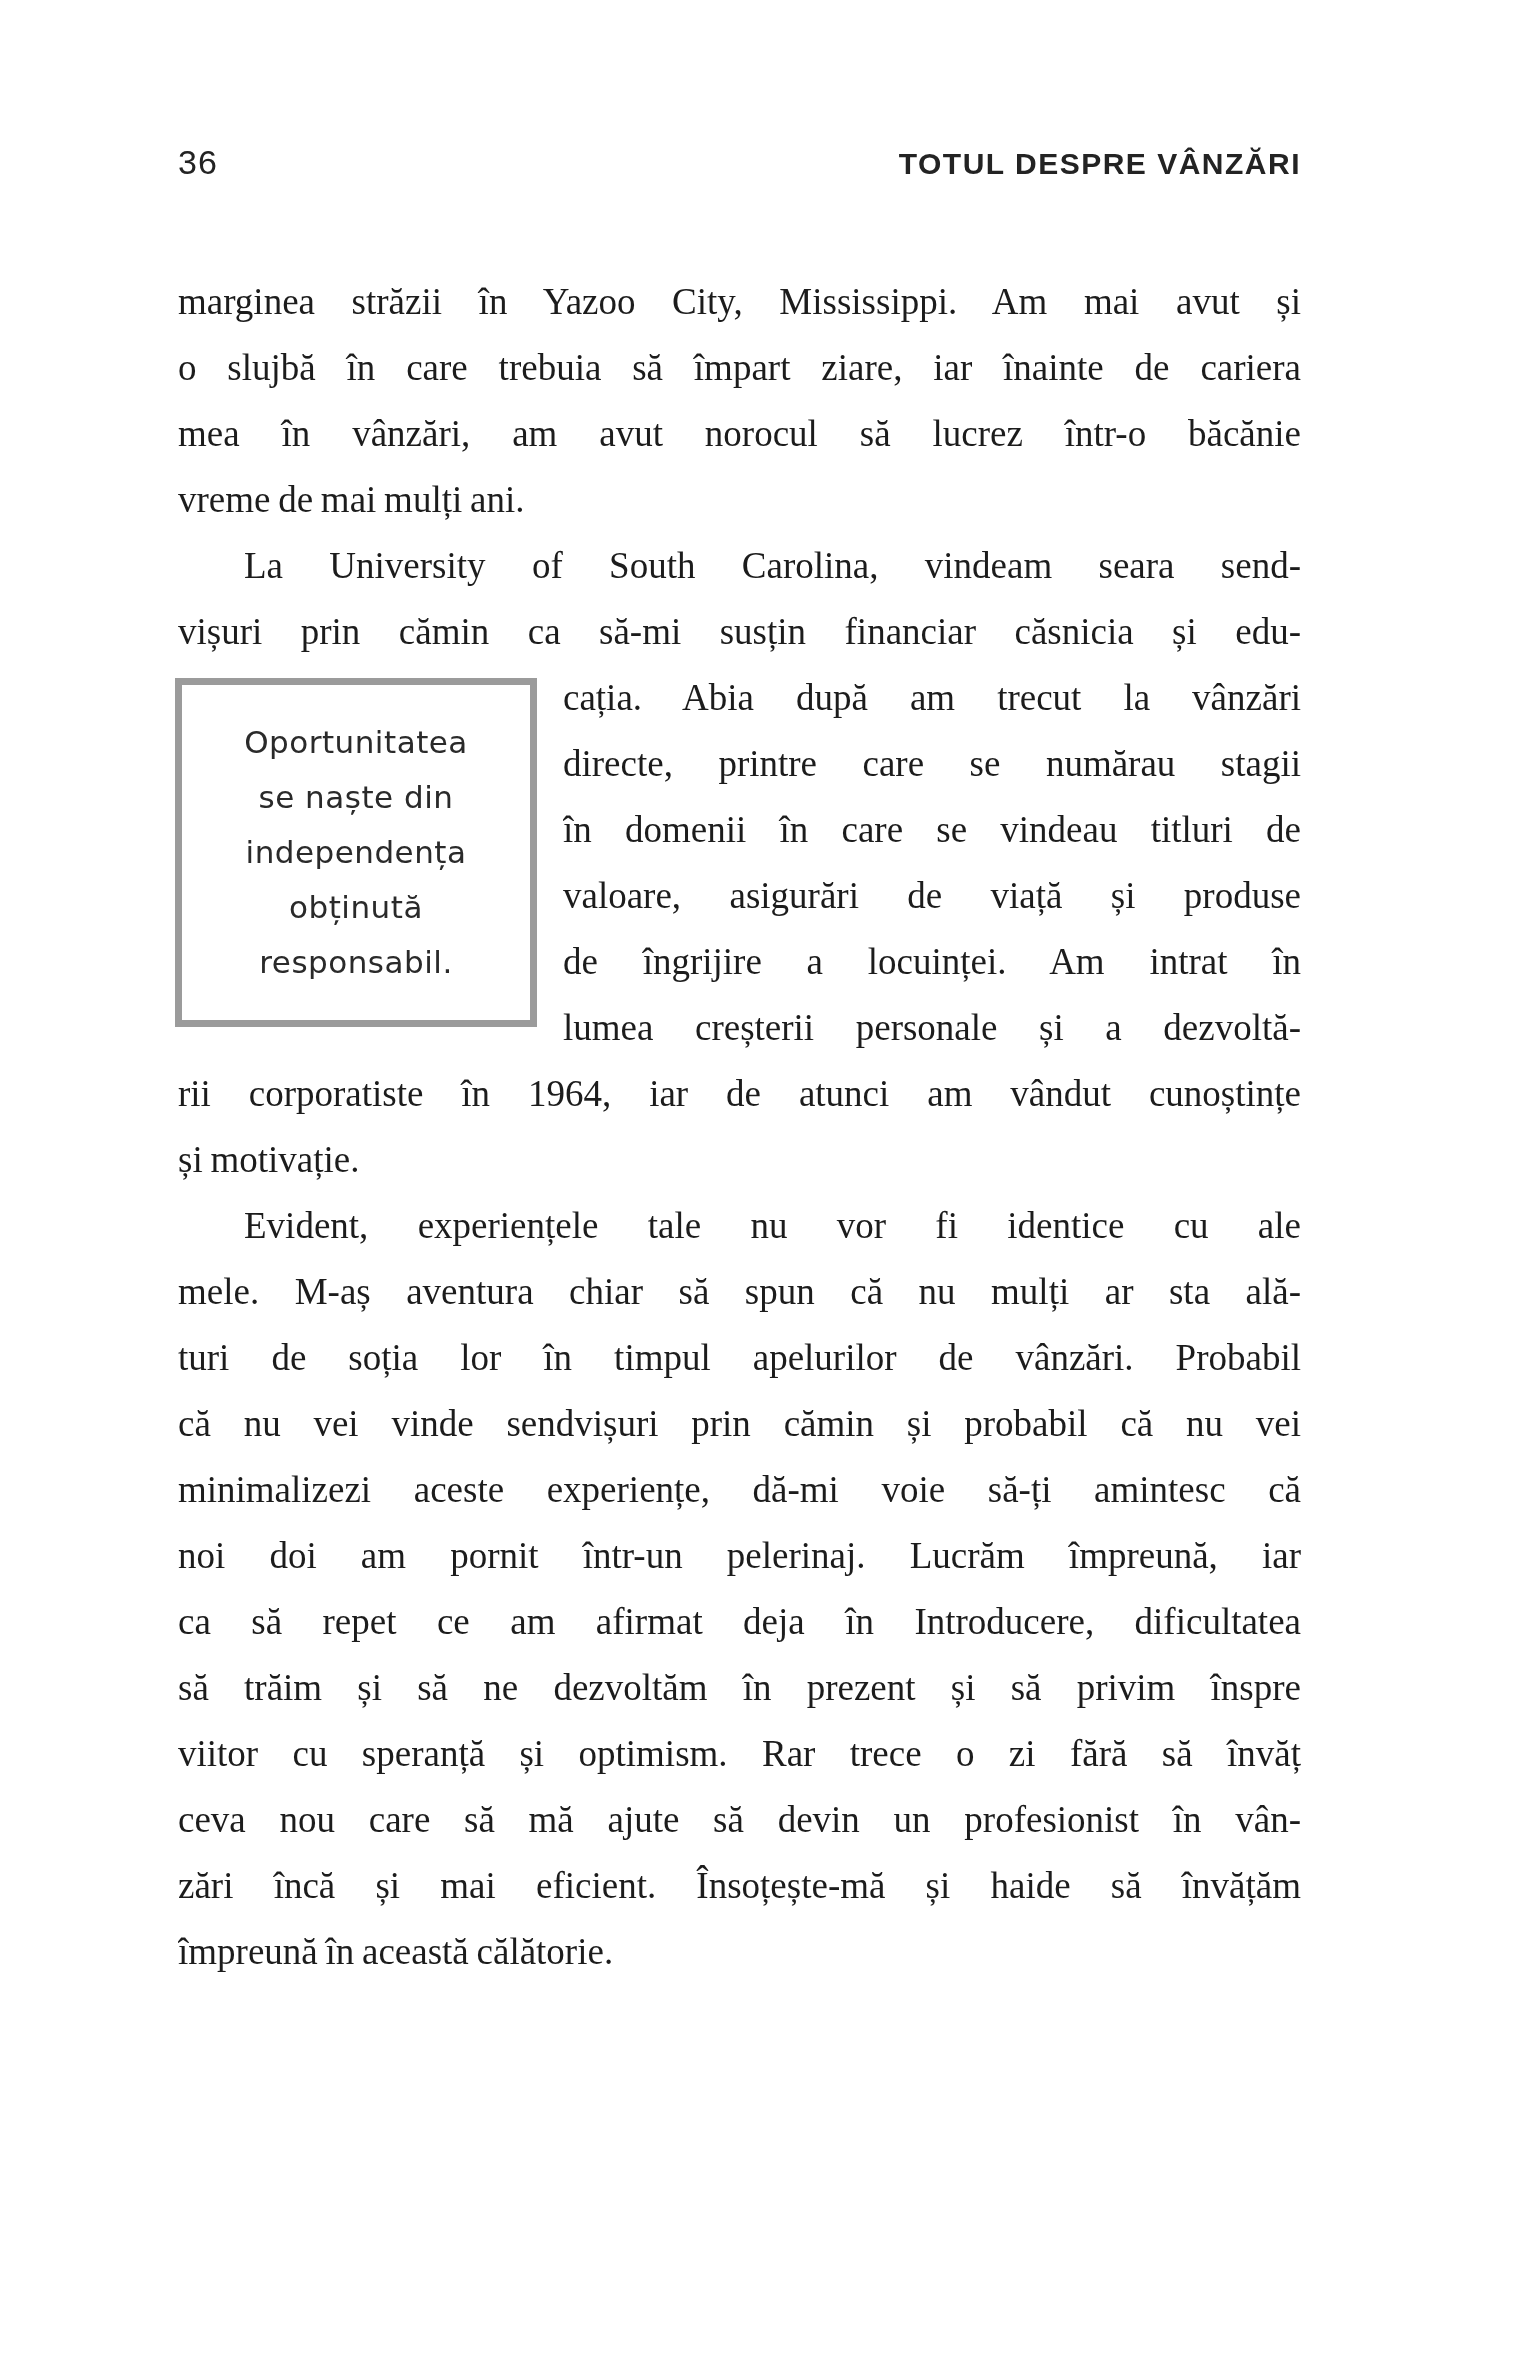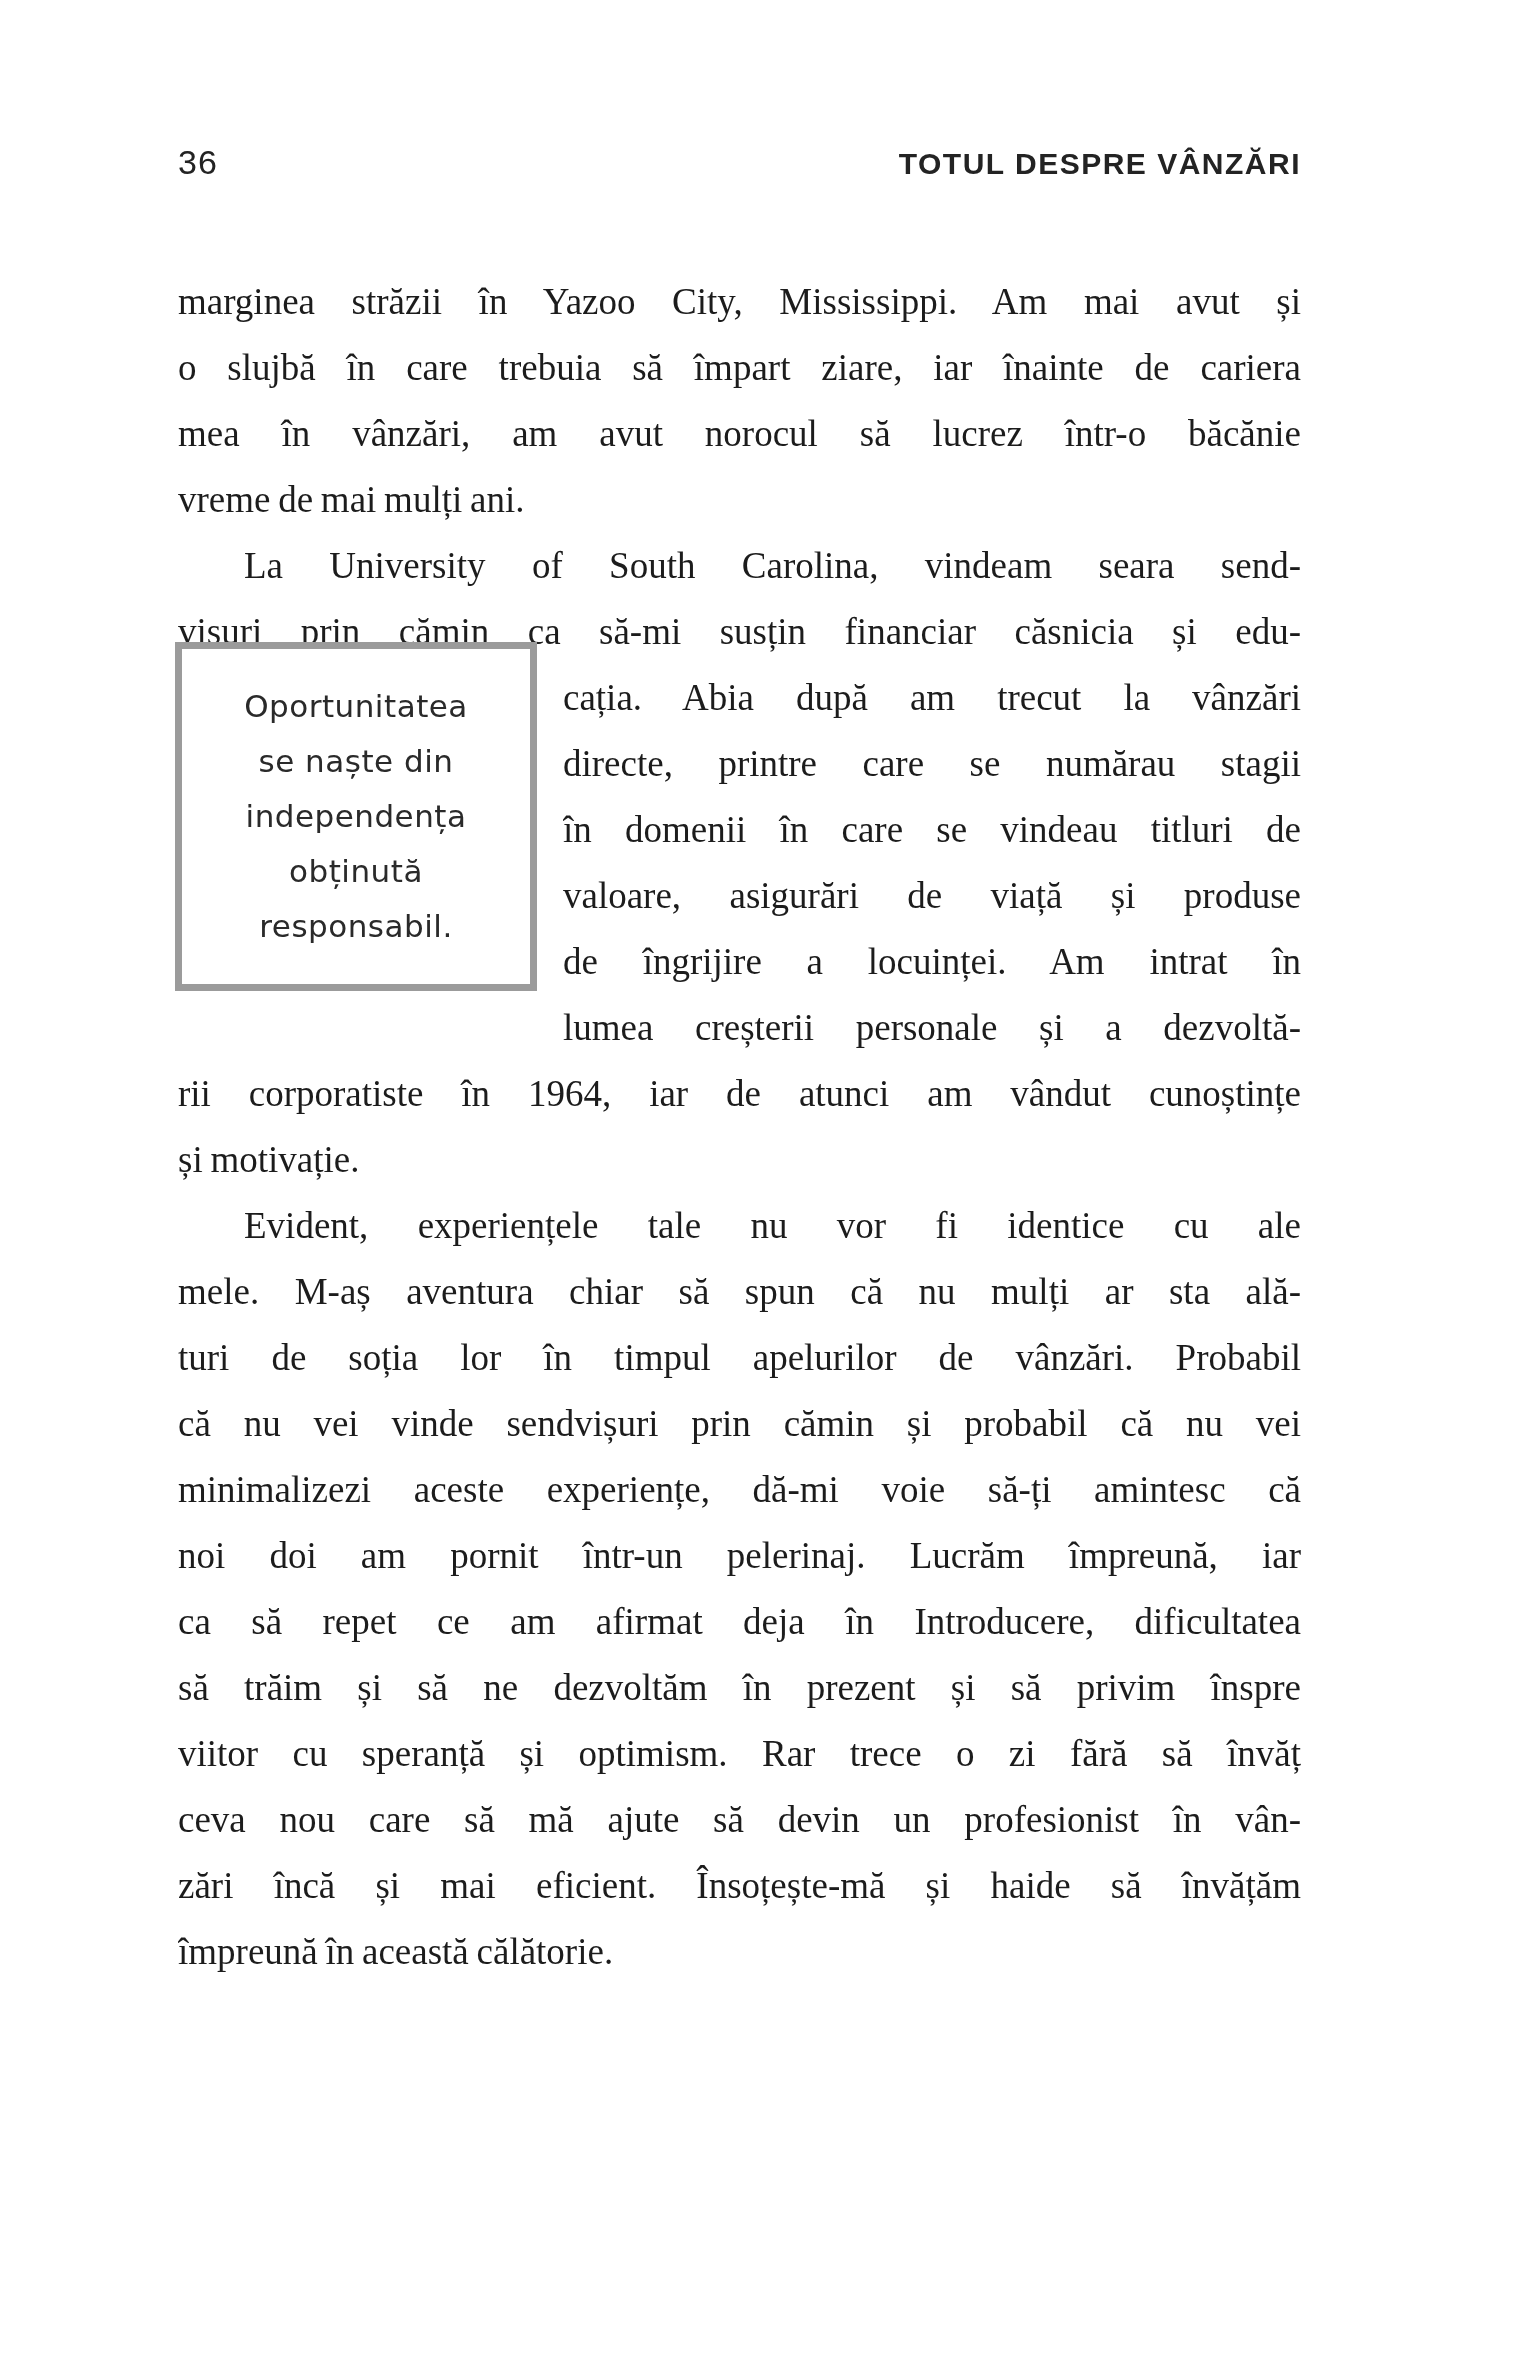--- a/index.html
+++ b/index.html
@@ -60,21 +60,21 @@
   }
   .line.indent {
     text-indent: 66px;
   }
   .line.wrap {
     margin-left: 385px;
   }
   .pullquote {
     position: absolute;
     left: 175px;
-    top: 642px;
+    top: 678px;
     width: 362px;
     height: 349px;
     box-sizing: border-box;
     background: #ffffff;
     display: flex;
     flex-direction: column;
     justify-content: center;
     align-items: center;
     text-align: center;
     font-family: "DejaVu Sans", "Liberation Sans", sans-serif;

